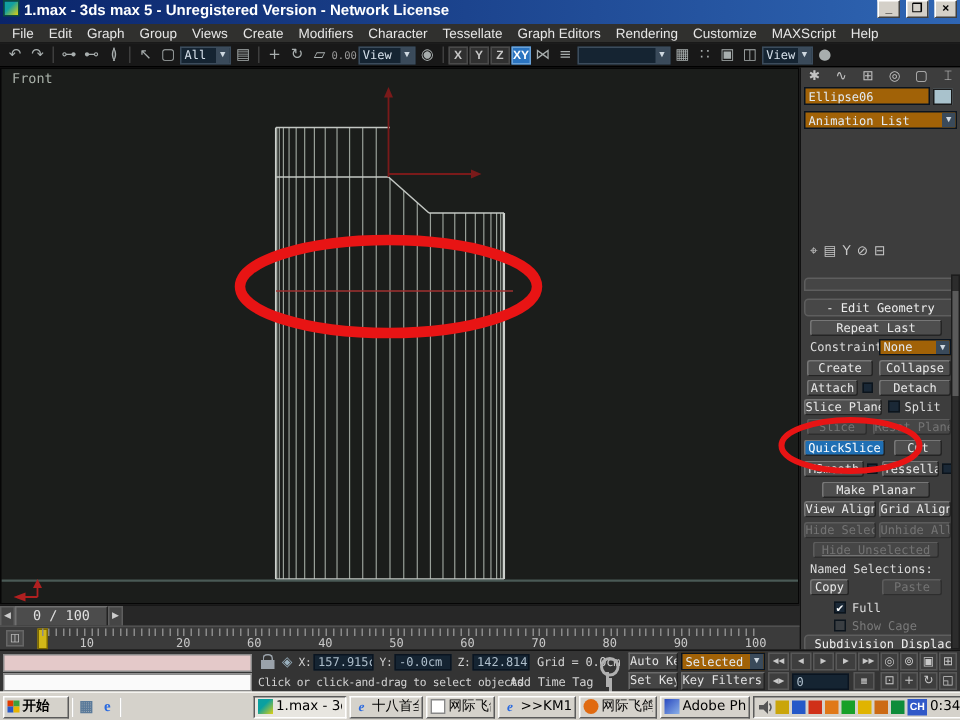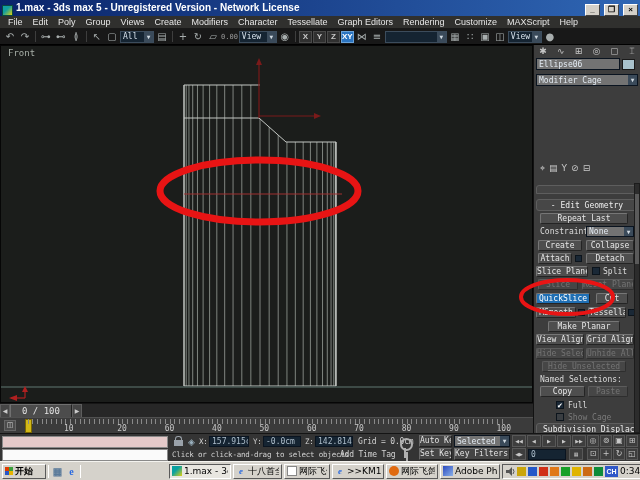--- a/index.html
+++ b/index.html
@@ -1,19 +1,19 @@
 <!DOCTYPE html>
 <html><head>
 <meta charset="utf-8">
 <style>
 *{margin:0;padding:0;box-sizing:border-box;}
 html,body{width:640px;height:480px;}
 body{position:relative;overflow:hidden;background:#262626;font-family:"Liberation Sans",sans-serif;}
 
-.titlebar{position:absolute;left:0;top:0;width:640px;height:16px;background:linear-gradient(90deg,#0a246a,#2f66b4);display:flex;align-items:flex-end;gap:3px;padding:0 2px;}
+.titlebar{position:absolute;left:0;top:0;width:640px;height:16px;background:linear-gradient(90deg,#0a246a,#2f66b4);display:flex;align-items:flex-start;gap:3px;padding:0 2px;}
 .app-icon{width:11px;height:11px;background:linear-gradient(135deg,#12a0a0 40%,#e0d010);border:1px solid #0a4a40;}
 .title-text{flex:1;color:#fff;font:bold 10px/16px "Liberation Sans",sans-serif;white-space:nowrap;overflow:hidden;}
 .win-btn{width:15px;height:12px;background:#d4d0c8;border:1px solid;border-color:#fff #404040 #404040 #fff;color:#000;font:bold 8px/10px "Liberation Sans",sans-serif;text-align:center;margin-left:1px;}
 
 .menubar{position:absolute;left:0;top:16px;width:640px;height:13px;background:#30302e;border-bottom:1px solid #191919;display:flex;align-items:center;padding-left:3px;}
 .menu-item{color:#e6e6e6;font:9px/13px "Liberation Sans",sans-serif;padding:0 5px;white-space:nowrap;}
 
 .toolbar{position:absolute;left:0;top:29px;width:640px;height:16px;background:#181818;border-bottom:1px solid #000;display:flex;align-items:center;gap:1px;padding:0 3px;overflow:hidden;}
 .tbi{color:#a8aeae;font:10px/14px "DejaVu Sans",sans-serif;width:14px;text-align:center;flex:none;}
 .tb-sep{width:1px;height:11px;background:#3e3e3e;margin:0 2px;flex:none;}
@@ -23,21 +23,21 @@
 .tb-btn{width:13px;height:12px;background:#303030;border:1px solid #4a4a4a;color:#c8c8c8;font:bold 8px/10px "Liberation Sans",sans-serif;text-align:center;flex:none;}
 .tb-btn.active{background:#2b74c0;color:#fff;border-color:#6aa2d8;}
 .tb-mini{color:#9a9a9a;font:7px/14px "DejaVu Sans Mono",monospace;flex:none;}
 
 .viewport{position:absolute;left:0;top:45px;width:533px;height:358px;background:#1b1d1b;border:1px solid #060606;}
 .vp-label{position:absolute;left:7px;top:2px;color:#a8b0a8;font:9px "DejaVu Sans Mono",monospace;}
 
 .panel{position:absolute;left:533px;top:45px;width:107px;height:388px;background:#3d3d3d;border-left:1px solid #121212;}
 .tabs{position:absolute;left:0;top:0;width:107px;height:12px;display:flex;}
 .tab-icon{flex:1;color:#c4c4c4;font:9px/12px "DejaVu Sans",sans-serif;text-align:center;}
-.navy{background:#737373;border:1px solid #0a1420;color:#e2eaf2;font:8px/10px "DejaVu Sans Mono",monospace;overflow:hidden;white-space:nowrap;}
+.navy{background:#a16207;border:1px solid #0a1420;color:#e2eaf2;font:8px/10px "DejaVu Sans Mono",monospace;overflow:hidden;white-space:nowrap;}
 .pbtn{position:absolute;height:11px;background:#4e4e4e;border:1px solid;border-color:#767676 #242424 #242424 #767676;border-radius:2px;color:#e8e8e8;font:8px/9px "DejaVu Sans Mono",monospace;text-align:center;overflow:hidden;white-space:nowrap;}
 .pbtn.dis{color:#747474;background:#464646;border-color:#5c5c5c #2e2e2e #2e2e2e #5c5c5c;}
 .pbtn.hl{background:#1f6fb4;color:#fff;}
 .plabel{position:absolute;color:#dcdcdc;font:8px/10px "DejaVu Sans Mono",monospace;white-space:nowrap;}
 .plabel.dis{color:#7a7a7a;}
 .rollout{position:absolute;left:2px;width:102px;height:12px;background:#474747;border:1px solid #5e5e5e;border-radius:3px;color:#eee;font:8px/11px "DejaVu Sans Mono",monospace;text-align:center;overflow:hidden;white-space:nowrap;}
 .cb{position:absolute;width:8px;height:8px;background:#1a2836;border:1px solid #0c141c;color:#fff;font:bold 7px/8px "DejaVu Sans",sans-serif;text-align:center;}
 .cb.dis{background:#3a3e42;}
 .setbox{position:absolute;width:7px;height:7px;background:#1a2836;border:1px solid #0c141c;}
 .scroll{position:absolute;left:100px;top:138px;width:6px;height:250px;background:#2c2c2c;border:1px solid #1c1c1c;}
@@ -99,21 +99,21 @@
   <div class="app-icon"></div>
   <div class="title-text">1.max - 3ds max 5 - Unregistered Version - Network License</div>
   <div class="win-btn">_</div>
   <div class="win-btn">❐</div>
   <div class="win-btn">×</div>
 </div>
 
 <div class="menubar" id="menubar">
     <span class="menu-item">File</span>
     <span class="menu-item">Edit</span>
-    <span class="menu-item">Poly</span>
+    <span class="menu-item">Graph</span>
     <span class="menu-item">Group</span>
     <span class="menu-item">Views</span>
     <span class="menu-item">Create</span>
     <span class="menu-item">Modifiers</span>
     <span class="menu-item">Character</span>
     <span class="menu-item">Tessellate</span>
     <span class="menu-item">Graph Editors</span>
     <span class="menu-item">Rendering</span>
     <span class="menu-item">Customize</span>
     <span class="menu-item">MAXScript</span>
@@ -220,21 +220,21 @@
       <span class="tab-icon">✱</span>
       <span class="tab-icon">∿</span>
       <span class="tab-icon">⊞</span>
       <span class="tab-icon">◎</span>
       <span class="tab-icon">▢</span>
       <span class="tab-icon">⌶</span>
     </div>
   <div class="navy" style="position:absolute;left:2px;top:13px;width:84px;height:12px;padding:1px 2px;">Ellipse06</div>
   <div style="position:absolute;left:88px;top:14px;width:13px;height:11px;background:#a9c2cc;border:1px solid #1a1a1a;"></div>
   <div class="navy" style="position:absolute;left:2px;top:29px;width:102px;height:12px;display:flex;">
-    <span class="lab" style="flex:1;padding:1px 2px;">Modifier Cage</span>
+    <span class="lab" style="flex:1;padding:1px 2px;">Animation List</span>
     <span class="dd-arrow">▼</span>
   </div>
   <div id="stack-tools" style="position:absolute;left:2px;top:116px;width:102px;height:14px;display:flex;gap:4px;padding:0 4px;">
       <span style="color: rgb(200, 200, 200); font: 9px / 14px &quot;DejaVu Sans&quot;, sans-serif;">⌖</span>
       <span style="color: rgb(200, 200, 200); font: 9px / 14px &quot;DejaVu Sans&quot;, sans-serif;">▤</span>
       <span style="color: rgb(200, 200, 200); font: 9px / 14px &quot;DejaVu Sans&quot;, sans-serif;">Y</span>
       <span style="color: rgb(200, 200, 200); font: 9px / 14px &quot;DejaVu Sans&quot;, sans-serif;">⊘</span>
       <span style="color: rgb(200, 200, 200); font: 9px / 14px &quot;DejaVu Sans&quot;, sans-serif;">⊟</span>
     </div>
   <div style="position:absolute;left:2px;top:140px;width:102px;height:9px;background:#454545;border:1px solid #5e5e5e;border-radius:3px 3px 0 0;"></div>
@@ -279,21 +279,21 @@
   <div class="pbtn" style="left:2px;top:289px;width:48px;">View Align</div>
   <div class="pbtn" style="left:52px;top:289px;width:48px;">Grid Align</div>
 
   <div class="pbtn dis" style="left:2px;top:303px;width:48px;">Hide Selected</div>
   <div class="pbtn dis" style="left:52px;top:303px;width:48px;">Unhide All</div>
 
   <div class="pbtn dis" style="left:8px;top:316px;width:84px;text-decoration:underline;">Hide Unselected</div>
 
   <span class="plabel" style="left:6px;top:330px;">Named Selections:</span>
 
-  <div class="pbtn" style="left:6px;top:341px;width:45px;">Copy</div>
+  <div class="pbtn" style="left:6px;top:341px;width:26px;">Copy</div>
   <div class="pbtn dis" style="left:54px;top:341px;width:40px;">Paste</div>
 
   <span class="cb" style="left:22px;top:356px;">✔</span>
   <span class="plabel" style="left:34px;top:356px;">Full</span>
 
   <span class="cb dis" style="left:22px;top:368px;"></span>
   <span class="plabel dis" style="left:34px;top:368px;">Show Cage</span>
 
   <div class="rollout" style="top:378px;text-align:left;padding-left:6px;">Subdivision Displacement</div>
 
@@ -316,21 +316,21 @@
     <div class="tick" style="left: 32.24px;"></div>
     <div class="tick" style="left: 36.98px;"></div>
     <div class="tick" style="left: 41.72px;"></div>
     <div class="tick" style="left: 46.46px;"></div>
     <div class="tick" style="left: 51.2px;"></div>
     <div class="tick" style="left: 55.94px;"></div>
     <div class="tick" style="left: 60.68px;"></div>
     <div class="tick" style="left: 65.42px;"></div>
     <div class="tick" style="left: 70.16px;"></div>
     <div class="tick" style="left: 74.9px;"></div>
-    <div class="tnum" style="left: 64px;">10</div>
+    <div class="tnum" style="left: 53px;">10</div>
     <div class="tick" style="left: 79.64px;"></div>
     <div class="tick" style="left: 84.38px;"></div>
     <div class="tick" style="left: 89.12px;"></div>
     <div class="tick" style="left: 93.86px;"></div>
     <div class="tick" style="left: 98.6px;"></div>
     <div class="tick" style="left: 103.34px;"></div>
     <div class="tick" style="left: 108.08px;"></div>
     <div class="tick" style="left: 112.82px;"></div>
     <div class="tick" style="left: 117.56px;"></div>
     <div class="tick" style="left: 122.3px;"></div>

